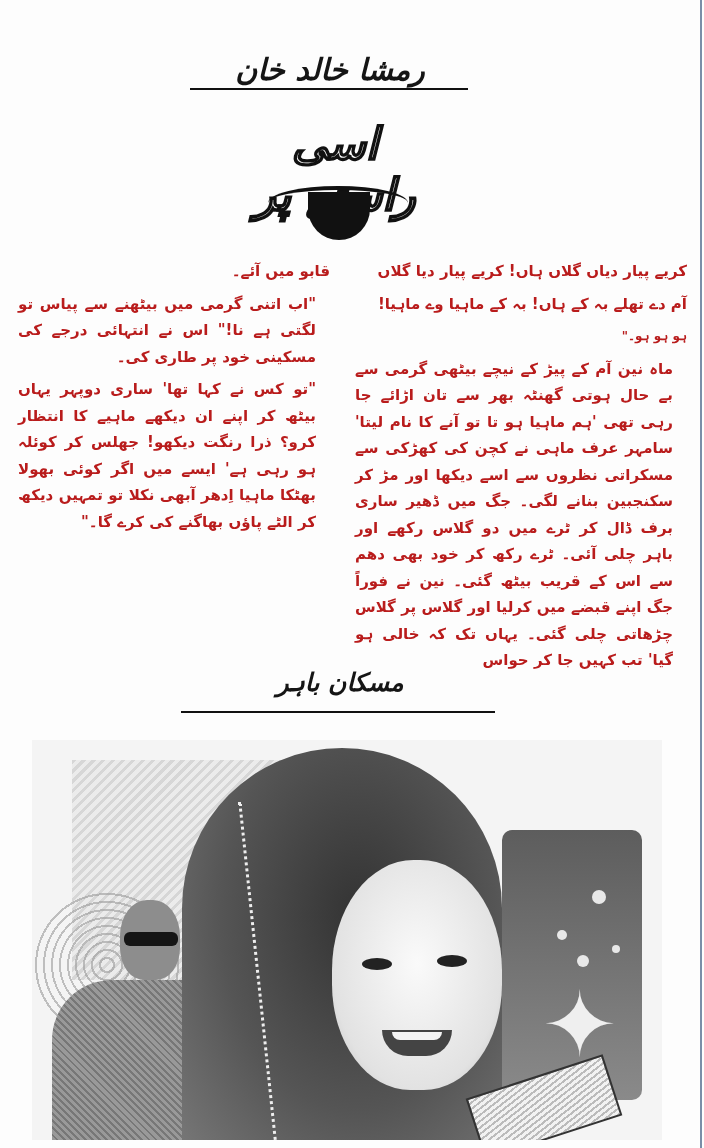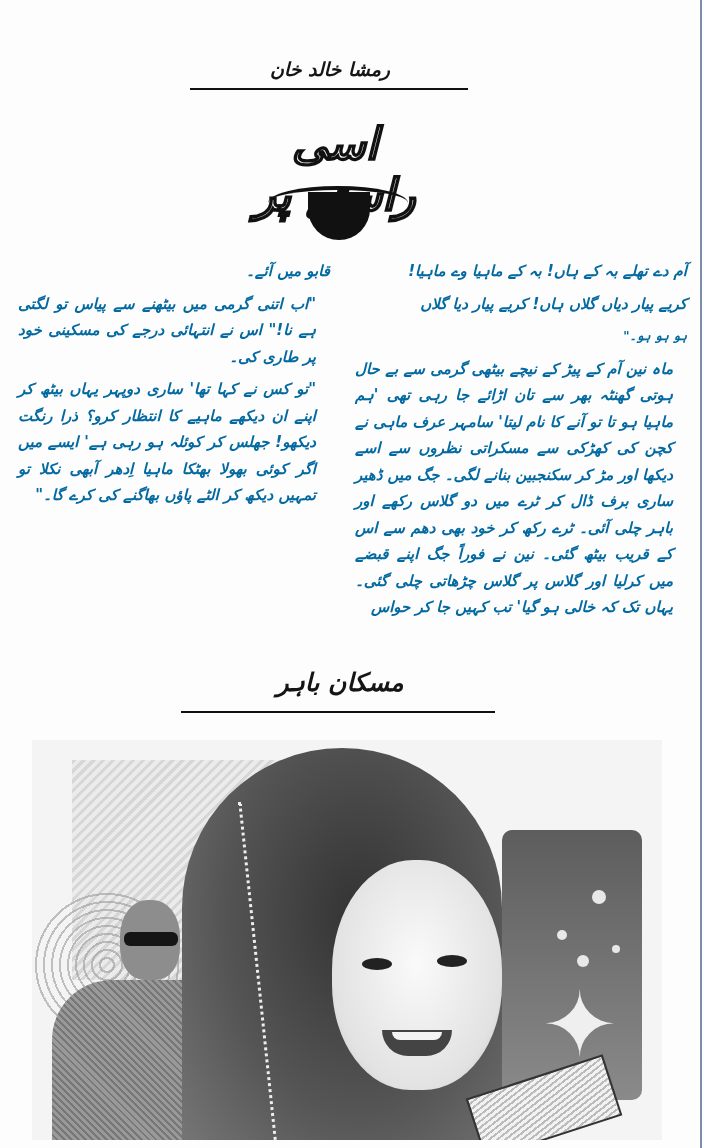--- a/index.html
+++ b/index.html
@@ -10,21 +10,21 @@
     color: #151515;
     position: relative;
   }
   .edge-line {
     position: absolute; top: 0; left: 700px; width: 2px; height: 1148px;
     background: #7a8ea8;
   }
   .author-top {
     position: absolute; top: 52px; left: 180px; width: 300px; height: 32px;
     text-align: center; direction: rtl;
-    font-size: 19px; font-weight: bold; font-style: italic; letter-spacing: -1px; margin-top: 6px;
+    font-size: 30px; font-weight: bold; font-style: italic; letter-spacing: -1px;
   }
   .rule { position: absolute; height: 2px; background: #111; }
   .rule-top { top: 88px; left: 190px; width: 278px; }
   .rule-mid { top: 711px; left: 181px; width: 314px; }
 
   .title-block { position: absolute; top: 110px; left: 230px; width: 210px; height: 130px; }
   .title-text {
     position: absolute; top: 8px; left: 0; width: 210px; text-align: center;
     direction: rtl; font-family: "DejaVu Serif", serif;
     font-size: 44px; font-weight: bold; font-style: italic; color: #fff;
@@ -35,21 +35,21 @@
     border-top: 4px solid #111; border-radius: 50% 50% 0 0;
   }
   .title-ball {
     position: absolute; top: 82px; left: 78px; width: 62px; height: 48px;
     background: #111; border-radius: 0 0 31px 31px;
   }
 
   .column {
     position: absolute; direction: rtl; text-align: justify;
     font-family: "DejaVu Sans", sans-serif; font-size: 15px; line-height: 26.5px;
-    font-weight: bold; color: #0369a1; font-style: italic;
+    font-weight: bold; color: #b91c1c;
   }
   .col-right { top: 258px; left: 355px; width: 332px; }
   .col-left  { top: 258px; left: 18px;  width: 312px; }
   .column p { margin: 0 0 6px 0; text-indent: 0; }
   .column .indent { padding-right: 14px; }
   .verse { text-align: right; }
   .small { font-size: 12px; }
 
   .author-mid {
     position: absolute; top: 668px; left: 170px; width: 340px; height: 38px;
@@ -131,22 +131,22 @@
 <div class="author-top">رمشا خالد خان</div>
 <div class="rule rule-top"></div>
 
 <div class="title-block">
   <div class="title-text">اسی راستے پر</div>
   <div class="title-arc"></div>
   <div class="title-ball"></div>
 </div>
 
 <div class="column col-right">
+  <p class="verse">کریے پیار دیاں گلاں ہاں! کریے پیار دیا گلاں</p>
   <p class="verse">آم دے تھلے بہ کے ہاں! بہ کے ماہیا وے ماہیا!</p>
-  <p class="verse">کریے پیار دیاں گلاں ہاں! کریے پیار دیا گلاں</p>
   <p class="verse small">ہو ہو ہو۔"</p>
   <p class="indent">ماہ نین آم کے پیڑ کے نیچے بیٹھی گرمی سے بے حال ہوتی گھنٹہ بھر سے تان اڑائے جا رہی تھی 'ہم ماہیا ہو تا تو آنے کا نام لیتا' سامہر عرف ماہی نے کچن کی کھڑکی سے مسکراتی نظروں سے اسے دیکھا اور مڑ کر سکنجبین بنانے لگی۔ جگ میں ڈھیر ساری برف ڈال کر ٹرے میں دو گلاس رکھے اور باہر چلی آئی۔ ٹرے رکھ کر خود بھی دھم سے اس کے قریب بیٹھ گئی۔ نین نے فوراً جگ اپنے قبضے میں کرلیا اور گلاس پر گلاس چڑھاتی چلی گئی۔ یہاں تک کہ خالی ہو گیا' تب کہیں جا کر حواس</p>
 </div>
 
 <div class="column col-left">
   <p>قابو میں آئے۔</p>
   <p class="indent">"اب اتنی گرمی میں بیٹھنے سے پیاس تو لگتی ہے نا!" اس نے انتہائی درجے کی مسکینی خود پر طاری کی۔</p>
   <p class="indent">"تو کس نے کہا تھا' ساری دوپہر یہاں بیٹھ کر اپنے ان دیکھے ماہیے کا انتظار کرو؟ ذرا رنگت دیکھو! جھلس کر کوئلہ ہو رہی ہے' ایسے میں اگر کوئی بھولا بھٹکا ماہیا اِدھر آبھی نکلا تو تمہیں دیکھ کر الٹے پاؤں بھاگنے کی کرے گا۔"</p>
 </div>
 

